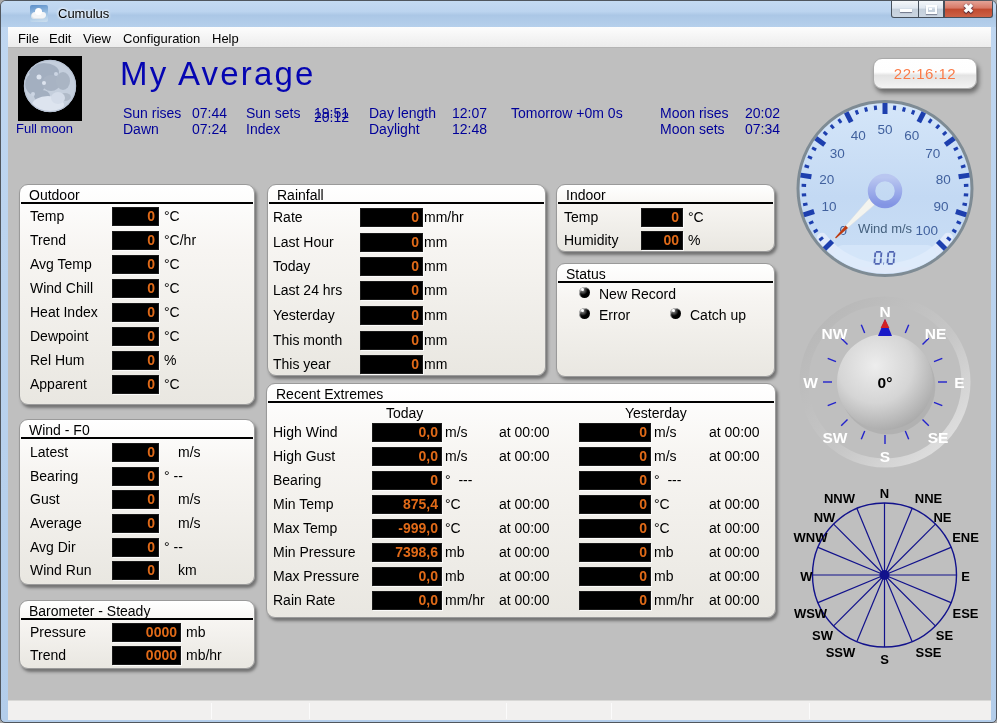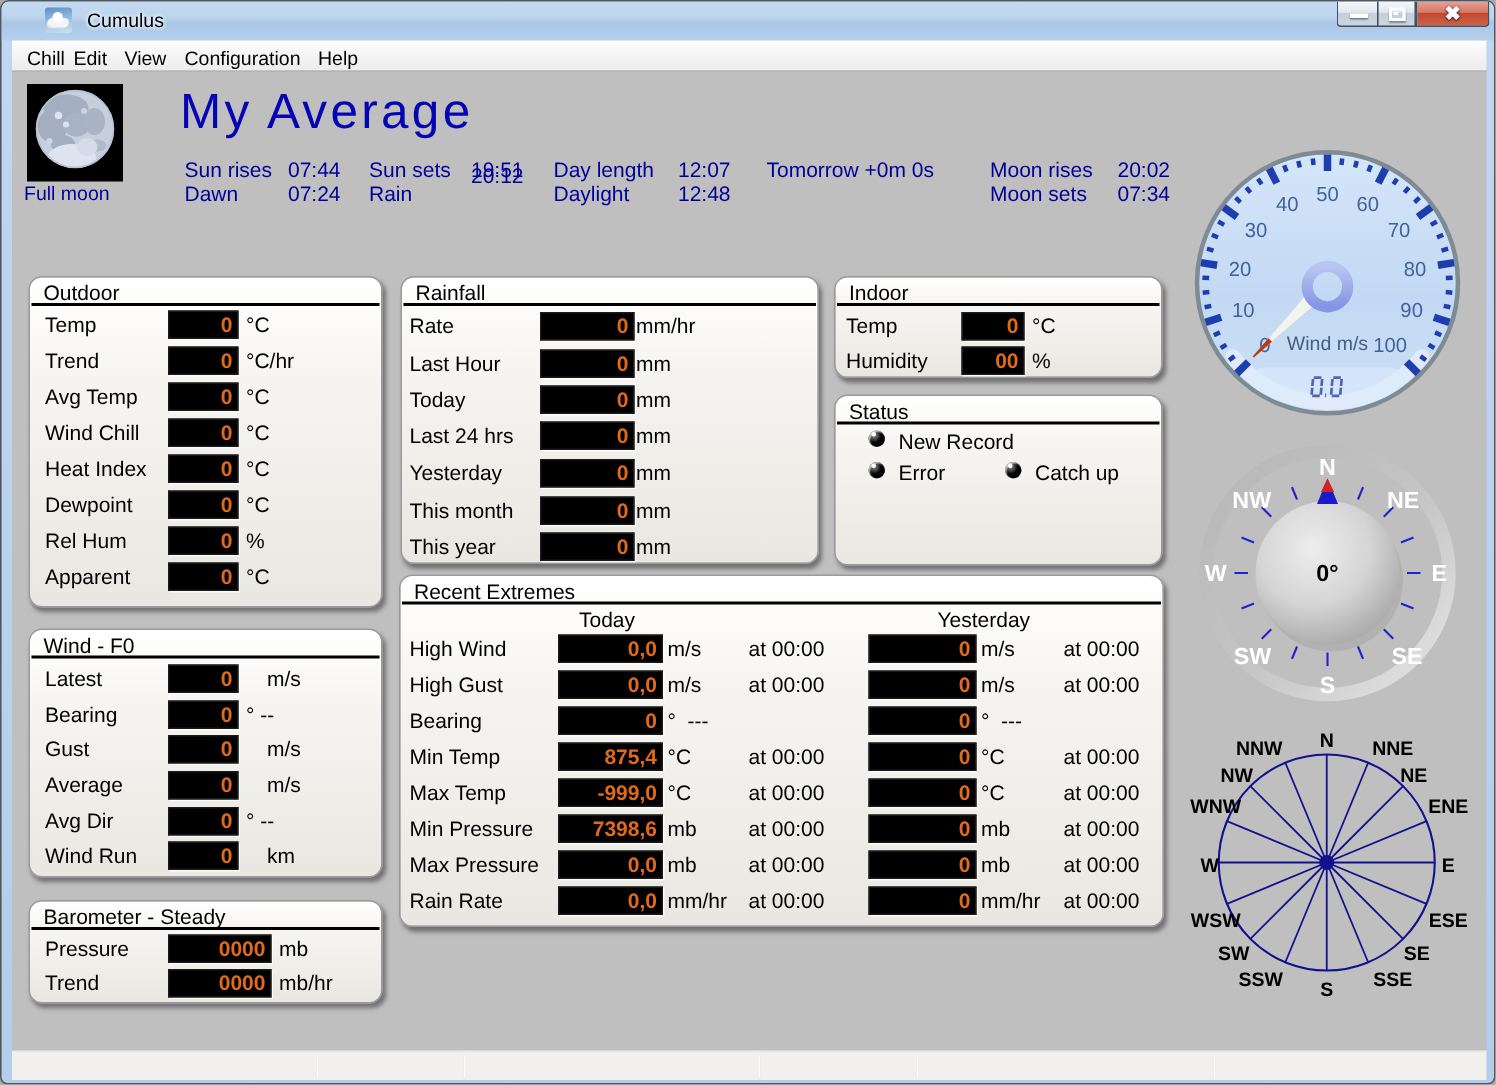--- a/index.html
+++ b/index.html
@@ -47,21 +47,21 @@
       <div class="mindash"></div>
     </div>
  <div class="wbtn max">
       <div class="maxbox"></div>
     </div>
  <div class="wbtn close">
       <div class="closex">✖</div>
     </div>
  <div class="client">
  <div class="menubar">
-  <span style="left:10px">Chill</span>
+  <span style="left:10px">File</span>
         <span style="left:41px">Edit</span>
         <span style="left:75px">View</span>
   <span style="left:115px">Configuration</span>
         <span style="left:204px">Help</span>
  </div>
 
  <div class="moonbox">
    <svg width="64" height="65" viewBox="0 0 64 65">
      <defs>
             <clipPath id="mc">
@@ -82,32 +82,33 @@
             <circle cx="26" cy="27" r="2" fill="#dde4ef"></circle>
        <circle cx="38" cy="18" r="2" fill="#ccd5e3"></circle>
             <circle cx="15" cy="38" r="2" fill="#ccd5e3"></circle>
        <path d="M 6 30 A 26 26 0 0 0 58 30 A 26 26 0 0 1 6 30" fill="#dfe6f0" opacity="0.5"></path>
      </g>
      <circle cx="32" cy="30" r="25.6" fill="none" stroke="#b8c3d4" stroke-width="1.2"></circle>
    </svg>
  </div>
  <div class="hdr" style="left:8px;top:94px;font-size:13px">Full moon</div>
  <div class="hdr" style="left:112px;top:28px;font-size:33px;letter-spacing:2.2px;color:#0505b2">My Average</div>
+ <div class="clock">22:16:12</div>
 <div class="hdr" style="left:115px;top:78px">Sun rises</div>
 <div class="hdr" style="left:184px;top:78px">07:44</div>
 <div class="hdr" style="left:238px;top:78px">Sun sets</div>
 <div class="hdr" style="left:306px;top:78px">19:51</div>
 <div class="hdr" style="left:361px;top:78px">Day length</div>
 <div class="hdr" style="left:444px;top:78px">12:07</div>
 <div class="hdr" style="left:503px;top:78px">Tomorrow +0m 0s</div>
 <div class="hdr" style="left:652px;top:78px">Moon rises</div>
 <div class="hdr" style="left:737px;top:78px">20:02</div>
 <div class="hdr" style="left:115px;top:94px">Dawn</div>
 <div class="hdr" style="left:184px;top:94px">07:24</div>
-<div class="hdr" style="left:238px;top:94px">Rain</div>
+<div class="hdr" style="left:238px;top:94px">Index</div>
 <div class="hdr" style="left:306px;top:82px">20:12</div>
 <div class="hdr" style="left:361px;top:94px">Daylight</div>
 <div class="hdr" style="left:444px;top:94px">12:48</div>
 <div class="hdr" style="left:652px;top:94px">Moon sets</div>
 <div class="hdr" style="left:737px;top:94px">07:34</div>
 <div class="gb" style="left:11px;top:157px;width:236px;height:221px">
         <div class="gt">Outdoor</div>
         <div class="gline"></div>
 <div class="lbl" style="left:10px;top:23px">Temp</div>
         <div class="lcd" style="left:92px;top:22px;width:47px;height:19px;line-height:17px">0</div>

